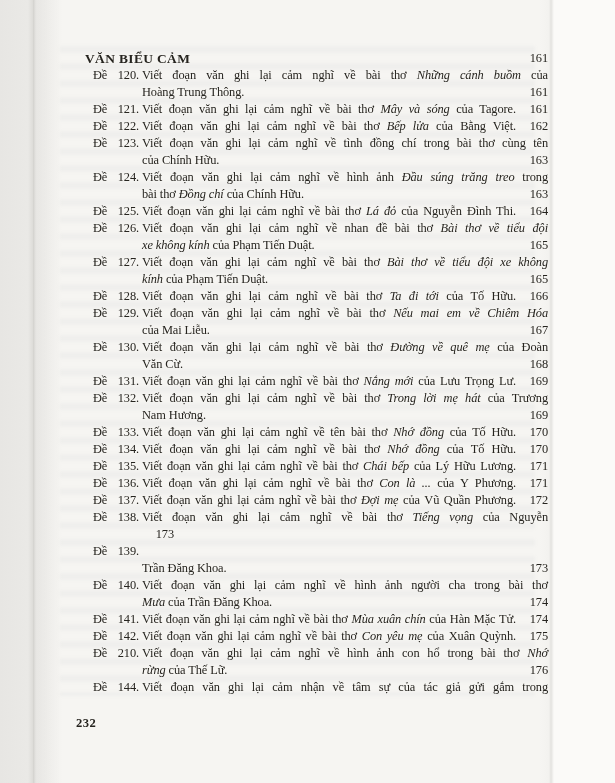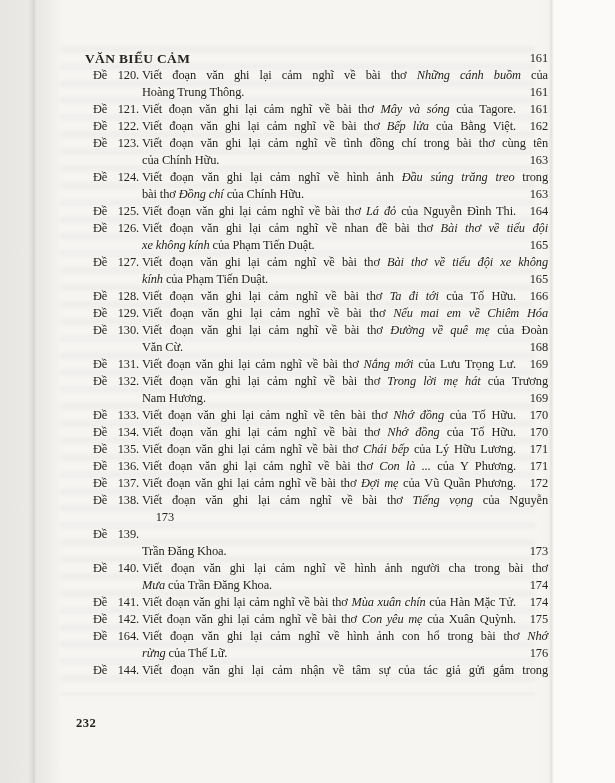--- a/index.html
+++ b/index.html
@@ -167,20 +167,24 @@
           </div>
         </div>
         <div>
           <div class="line">
             <span class="label">
               <span>Đề</span>
               <span>129.</span>
             </span>
             <span class="txt j">Viết đoạn văn ghi lại cảm nghĩ về bài thơ <i>Nếu mai em về Chiêm Hóa</i></span>
           </div>
+          <div class="line cont">
+            <span class="txt">của Mai Liễu.</span>
+            <span class="pg">167</span>
+          </div>
         </div>
         <div>
           <div class="line">
             <span class="label">
               <span>Đề</span>
               <span>130.</span>
             </span>
             <span class="txt j">Viết đoạn văn ghi lại cảm nghĩ về bài thơ <i>Đường về quê mẹ</i> của Đoàn</span>
           </div>
           <div class="line cont">
@@ -315,21 +319,21 @@
               <span>142.</span>
             </span>
             <span class="txt j">Viết đoạn văn ghi lại cảm nghĩ về bài thơ <i>Con yêu mẹ</i> của Xuân Quỳnh.</span>
             <span class="pg">175</span>
           </div>
         </div>
         <div>
           <div class="line">
             <span class="label">
               <span>Đề</span>
-              <span>164.</span>
+              <span>210.</span>
             </span>
             <span class="txt j">Viết đoạn văn ghi lại cảm nghĩ về hình ảnh con hổ trong bài thơ <i>Nhớ</i></span>
           </div>
           <div class="line cont">
             <span class="txt"><i>rừng</i> của Thế Lữ.</span>
             <span class="pg">176</span>
           </div>
         </div>
         <div>
           <div class="line">

